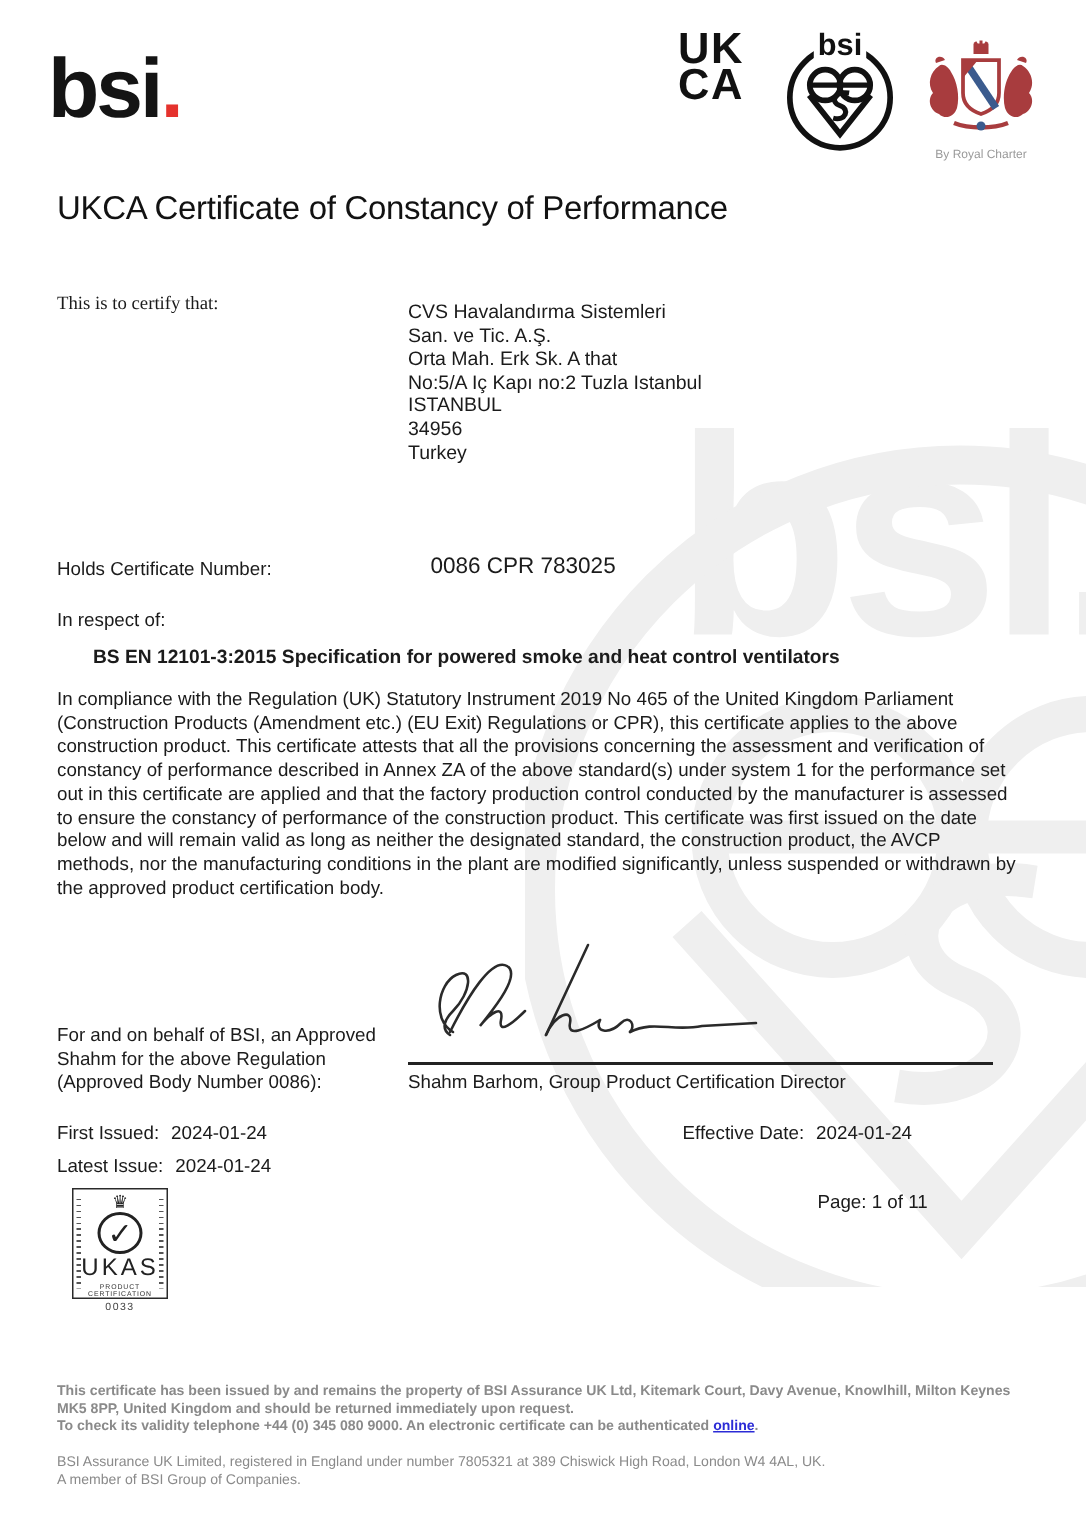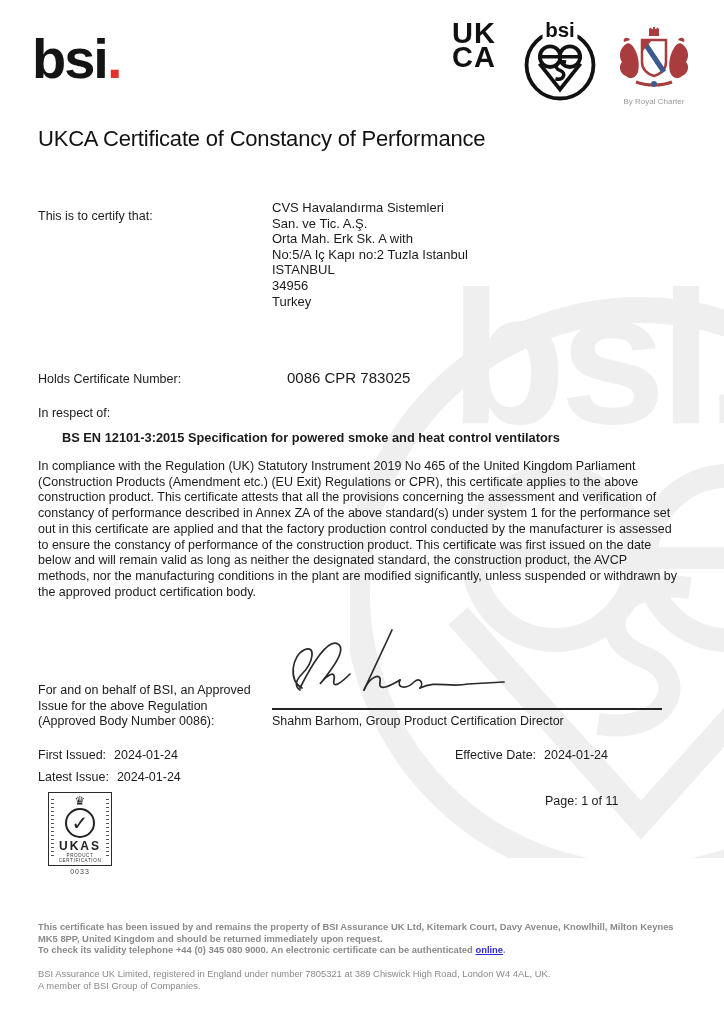--- a/index.html
+++ b/index.html
@@ -14,21 +14,21 @@
   .bsi-logo{left:32px;top:26px;font-size:56px;font-weight:bold;letter-spacing:-2px;color:#141414;z-index:2;}
   .bsi-logo .dot{color:#e5322d;}
   .ukca{left:452px;top:21px;font-weight:bold;font-size:29px;line-height:24px;color:#111;letter-spacing:1px;z-index:2;}
   .kitemark{left:522px;top:16px;z-index:2;}
   .crest{left:612px;top:26px;z-index:2;text-align:center;width:84px;}
   .crest-caption{font-size:8px;color:#9a9a9a;margin-top:1px;}
   
   .title{left:38px;top:126px;font-size:22px;color:#121212;letter-spacing:-0.2px;z-index:2;}
   
   .label{font-size:12.5px;color:#1b1b1b;}
-  .certify-label{left:38px;top:209px;}
+  .certify-label{left:38px;top:195px;font-family:Liberation Serif, serif;}
   .address{left:272px;top:200px;font-size:13px;line-height:15.6px;}
   
   .holds-label{left:38px;top:372px;}
   .cert-number{left:287px;top:369px;font-size:15px;}
   .respect-label{left:38px;top:406px;}
   .standard{left:38px;top:430px;font-size:12.8px;font-weight:bold;width:650px;padding-left:24px;}
   .body-par{left:38px;top:459px;width:642px;font-size:12.5px;line-height:15.7px;text-align:left;}
   
   .behalf{left:38px;top:683px;font-size:12.5px;line-height:15.5px;}
   .sig-svg{left:272px;top:624px;}
@@ -44,21 +44,21 @@
   .ukas{left:44px;top:792px;width:72px;text-align:center;}
   .ukas-box{border:1.5px solid #2a2a2a;width:64px;height:74px;margin:0 auto;position:relative;
     display:flex;flex-direction:column;align-items:center;padding-top:2px;box-sizing:border-box;
     background:
       repeating-linear-gradient(#555 0 1px, transparent 1px 4px) 2px 6px / 3px 60px no-repeat,
       repeating-linear-gradient(#555 0 1px, transparent 1px 4px) 57px 6px / 3px 60px no-repeat;}
   .ukas-crown{font-size:12px;line-height:12px;color:#222;font-family:"DejaVu Sans",sans-serif;}
   .ukas-check{width:26px;height:26px;border:2.5px solid #222;border-radius:50%;
     display:flex;align-items:center;justify-content:center;font-size:20px;font-weight:bold;color:#222;
     margin:1px 0;font-family:"DejaVu Sans",sans-serif;}
-  .ukas-name{font-size:12px;font-weight:bold;letter-spacing:2px;color:#222;}
+  .ukas-name{font-size:16px;font-weight:normal;letter-spacing:2px;color:#222;}
   .ukas-sub{font-size:4.6px;letter-spacing:0.6px;color:#333;line-height:5.4px;}
   .ukas-num{font-size:7px;letter-spacing:1px;color:#444;margin-top:2px;}
   
   .footer1{left:38px;top:921px;width:656px;font-size:9.4px;line-height:11.6px;color:#8a8a8a;font-weight:bold;}
   .footer2{left:38px;top:968px;width:656px;font-size:9.4px;line-height:11.6px;color:#8a8a8a;}
   .online-link{color:#2b2bd6;text-decoration:underline;cursor:pointer;}
 </style>
 </head>
 <body>
 
@@ -114,38 +114,38 @@
     </svg>
     <div class="crest-caption">By Royal Charter</div>
   </div>
 
   <div class="abs title">UKCA Certificate of Constancy of Performance</div>
 
   <div class="abs label certify-label">This is to certify that:</div>
   <div class="abs address">
     <div>CVS Havalandırma Sistemleri</div>
     <div>San. ve Tic. A.Ş.</div>
-    <div>Orta Mah. Erk Sk. A with</div>
+    <div>Orta Mah. Erk Sk. A that</div>
     <div>No:5/A Iç Kapı no:2 Tuzla Istanbul</div>
     <div>ISTANBUL</div>
     <div>34956</div>
     <div>Turkey</div>
   </div>
 
   <div class="abs label holds-label">Holds Certificate Number:</div>
   <div class="abs cert-number">0086 CPR 783025</div>
 
   <div class="abs label respect-label">In respect of:</div>
   <div class="abs standard">BS EN 12101-3:2015 Specification for powered smoke and heat control ventilators</div>
 
   <div class="abs body-par">In compliance with the Regulation (UK) Statutory Instrument 2019 No 465 of the United Kingdom Parliament (Construction Products (Amendment etc.) (EU Exit) Regulations or CPR), this certificate applies to the above construction product. This certificate attests that all the provisions concerning the assessment and verification of constancy of performance described in Annex ZA of the above standard(s) under system 1 for the performance set out in this certificate are applied and that the factory production control conducted by the manufacturer is assessed to ensure the constancy of performance of the construction product. This certificate was first issued on the date below and will remain valid as long as neither the designated standard, the construction product, the AVCP methods, nor the manufacturing conditions in the plant are modified significantly, unless suspended or withdrawn by the approved product certification body.</div>
 
   <div class="abs behalf">
     <div>For and on behalf of BSI, an Approved</div>
-    <div>Issue for the above Regulation</div>
+    <div>Shahm for the above Regulation</div>
     <div>(Approved Body Number 0086):</div>
   </div>
 
   <svg class="abs sig-svg" width="240" height="86" viewBox="0 0 240 86" fill="none" stroke="#2a2a2a" stroke-width="1.7" stroke-linecap="round">
     <path d="M30 64 C16 56 20 32 32 26 C44 20 42 38 30 50 C24 56 22 62 28 66"></path>
     <path d="M28 64 C40 40 56 14 66 20 C76 26 56 50 48 60 C56 50 64 46 62 56 C60 66 70 58 78 50"></path>
     <path d="M120 6 L92 66"></path>
     <path d="M92 66 C98 52 110 48 108 58 C106 68 118 62 128 56"></path>
     <path d="M128 56 C124 64 134 66 142 58 C148 52 152 60 148 64"></path>
     <path d="M148 64 C164 56 176 64 196 60 L232 58"></path>

